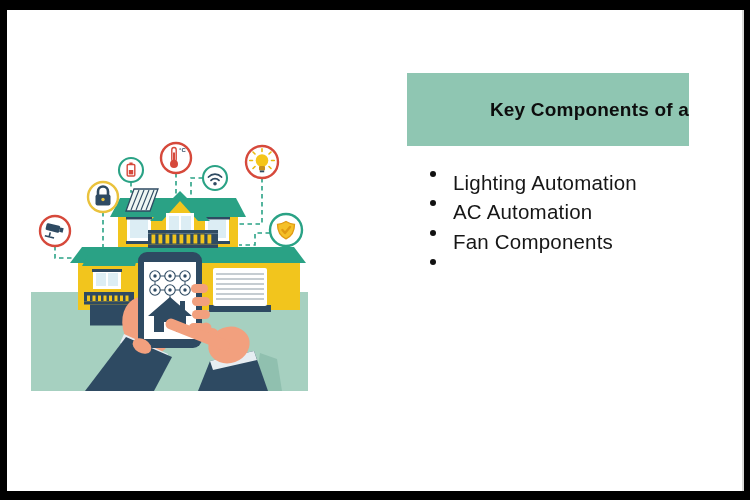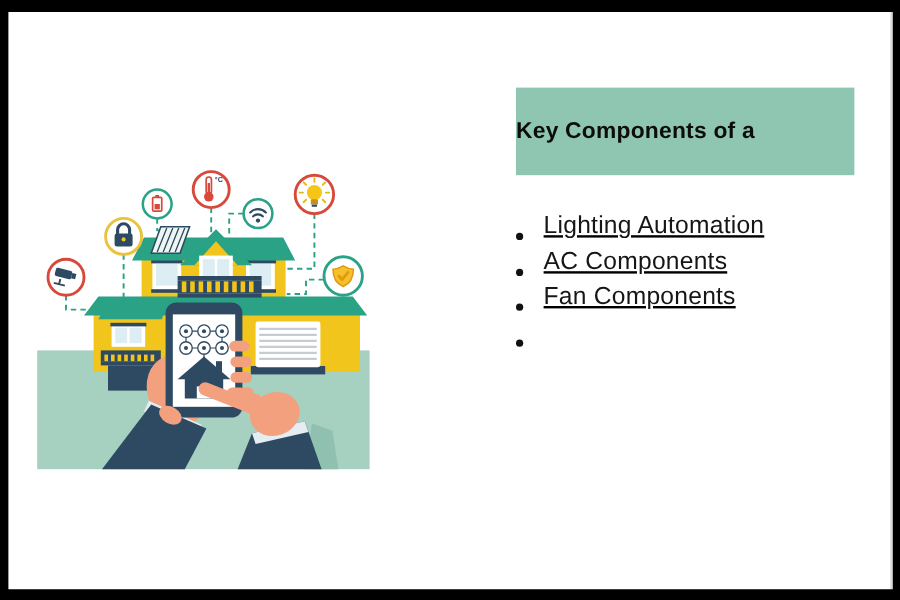--- a/index.html
+++ b/index.html
@@ -9,34 +9,34 @@
   }
   .frame{
     position:absolute;inset:0;z-index:20;pointer-events:none;
     border-style:solid;border-color:#000;border-width:10px 6px 9px 7px;
   }
   .frame-inner-line{
     position:absolute;top:10px;bottom:9px;right:6px;width:2px;
     background:#d8d8d6;z-index:19;pointer-events:none;
   }
   .title-box{
-    position:absolute;left:430px;top:73px;width:282px;height:73px;
+    position:absolute;left:407px;top:73px;width:282px;height:73px;
     background:#8fc6b2;display:flex;flex-direction:column;
-    align-items:flex-start;justify-content:center;z-index:5;
+    align-items:flex-end;justify-content:center;z-index:5;
   }
   .title-line{
     font-weight:700;font-size:19px;line-height:28px;color:#0d0d0d;
     white-space:nowrap;letter-spacing:.2px;
   }
   .bullets{
     position:absolute;left:430px;top:171px;margin:0;padding:0;
     list-style:none;z-index:5;
   }
   .bullets li{
-    height:29.4px;display:flex;align-items:flex-end;text-decoration:underline;
+    height:29.4px;display:flex;align-items:flex-start;
   }
   .dot{
     width:6px;height:6px;border-radius:50%;background:#111;
     margin-right:17px;flex:0 0 auto;
   }
   .bl{
     font-size:20.5px;color:#161616;white-space:nowrap;letter-spacing:.2px;
   }
   .illustration{position:absolute;left:30px;top:135px;z-index:4;}
 </style>
@@ -52,21 +52,21 @@
     <div class="title-line">Key Components of a</div>
   </div>
 
   <ul class="bullets">
     <li>
       <span class="dot"></span>
       <span class="bl">Lighting Automation</span>
     </li>
     <li>
       <span class="dot"></span>
-      <span class="bl">AC Components</span>
+      <span class="bl">AC Automation</span>
     </li>
     <li>
       <span class="dot"></span>
       <span class="bl">Fan Components</span>
     </li>
     <li>
       <span class="dot"></span>
     </li>
   </ul>
 

